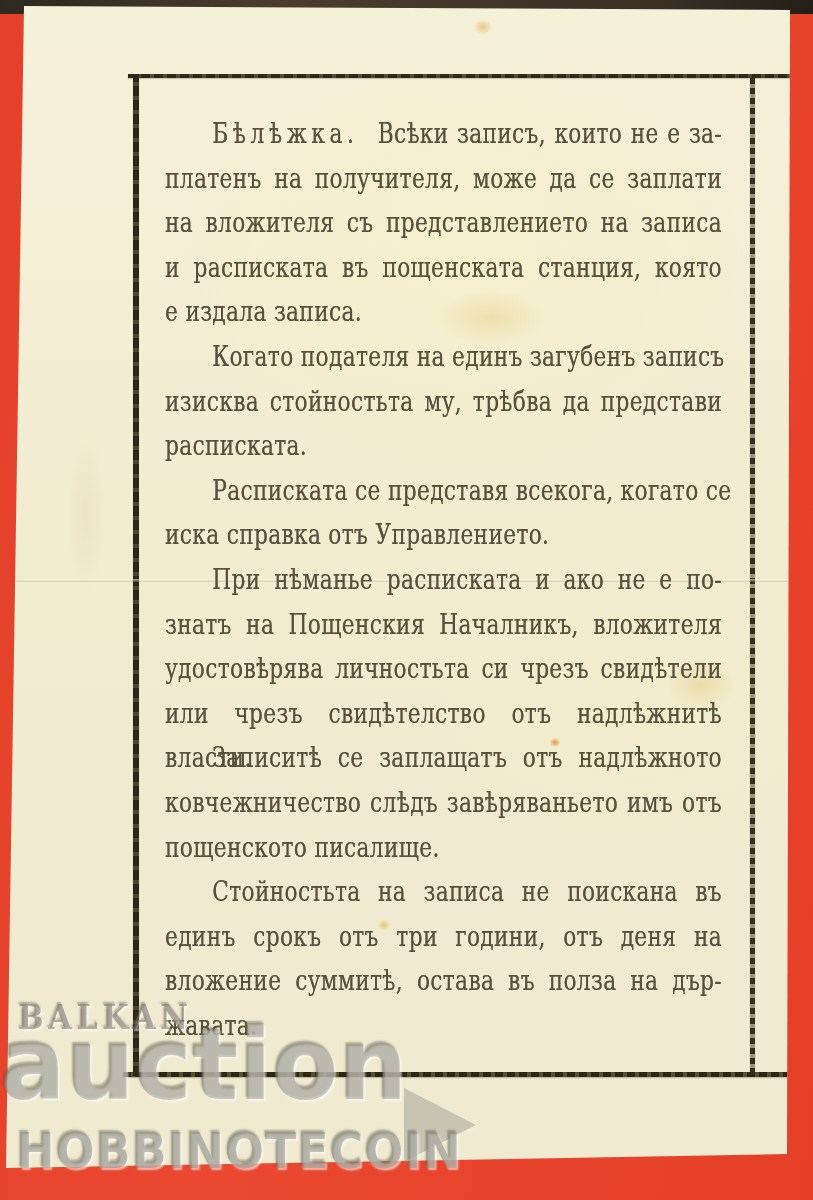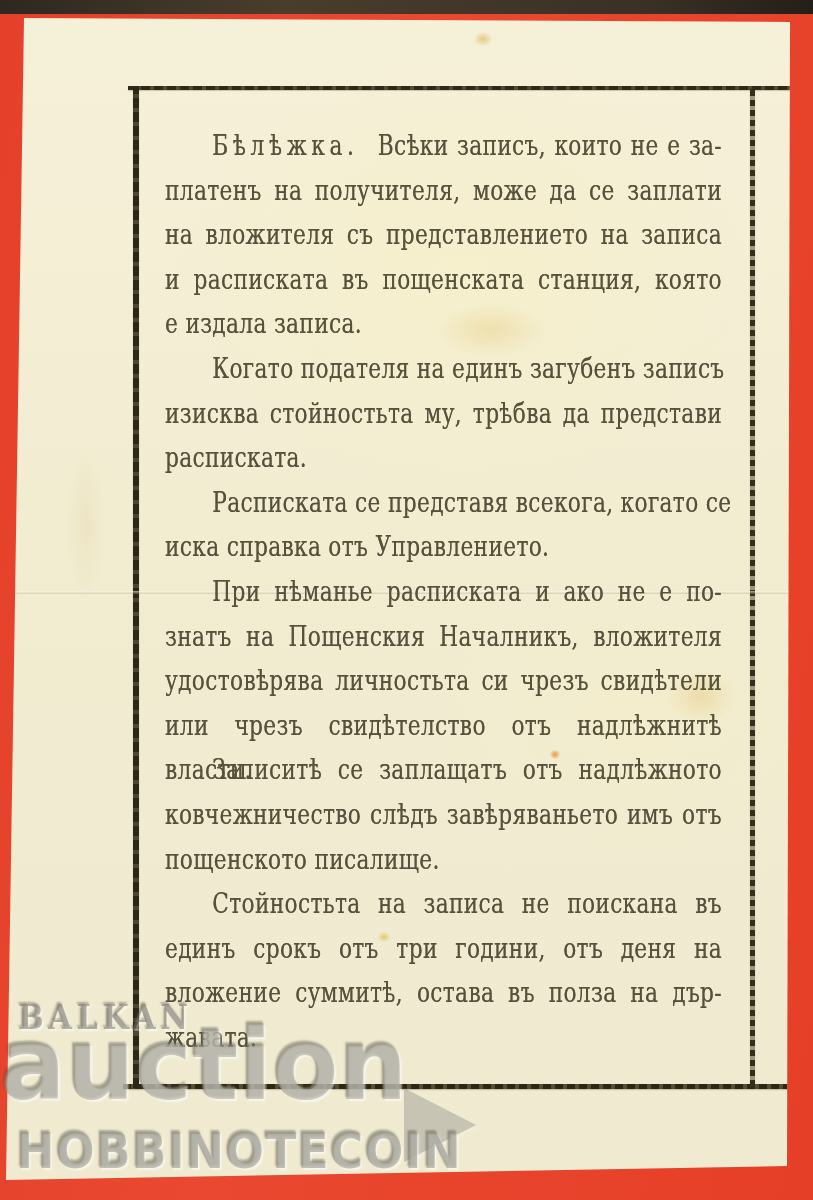--- a/index.html
+++ b/index.html
@@ -6,21 +6,21 @@
   body{width:813px;height:1200px;overflow:hidden;font-family:"DejaVu Serif",serif;}
 
   .scene{position:relative;width:813px;height:1200px;overflow:hidden;
          background:linear-gradient(100deg,#e4402a 0%,#ea4830 40%,#e63f28 100%);}
 
   
   .top-band{position:absolute;left:0;top:0;width:813px;height:14px;
             background:linear-gradient(to right,#2e2820,#4a3d2d 35%,#3a3026 80%,#241f18);}
 
   
-  .paper{position:absolute;left:6px;top:14px;width:792px;height:1170px;
+  .paper{position:absolute;left:6px;top:2px;width:792px;height:1170px;
          background:
            radial-gradient(ellipse 420px 300px at 58% 22%, rgba(248,240,198,.55), rgba(248,240,198,0) 70%),
            radial-gradient(ellipse 300px 200px at 80% 60%, rgba(246,238,200,.4), rgba(246,238,200,0) 70%),
            linear-gradient(180deg,#f5f0d8 0%,#f2edd1 45%,#efead0 100%);
          clip-path:polygon(18px 4px,784px 8px,781px 1152px,0px 1166px);}
 
   
   .rule{position:absolute;box-shadow:0 1px 1px rgba(70,60,35,.25);}
   .rule-top{left:122px;top:72px;width:662px;height:4px;
             background:repeating-linear-gradient(90deg,#2f2a17 0 9px,#524b31 9px 13px);}

